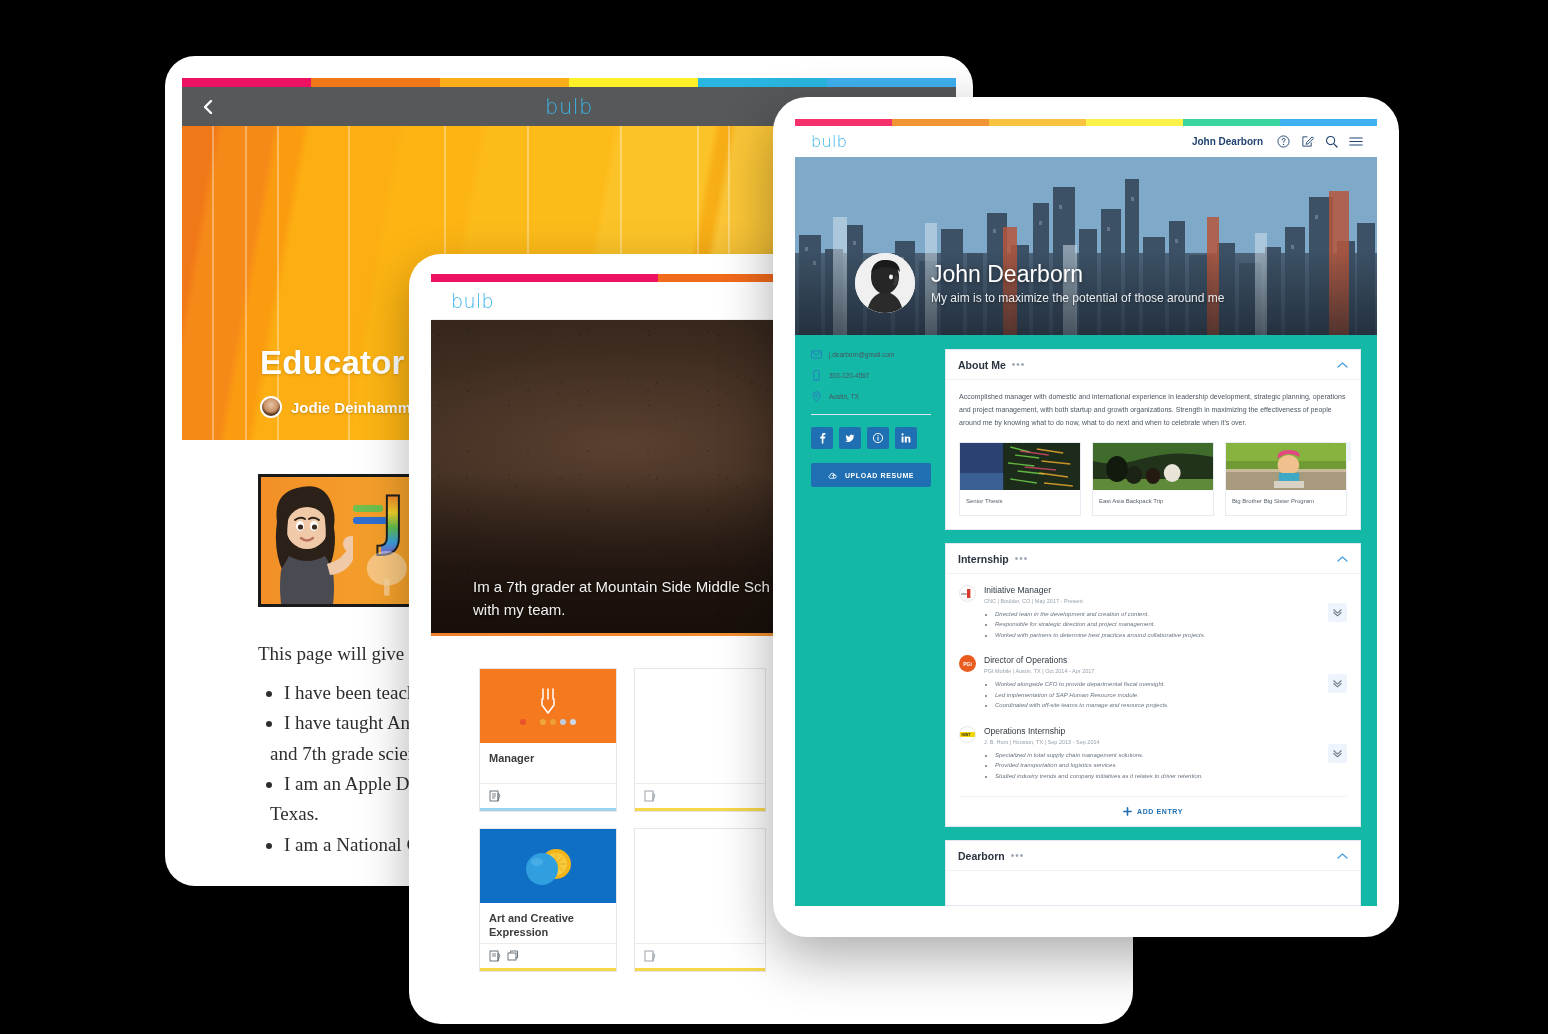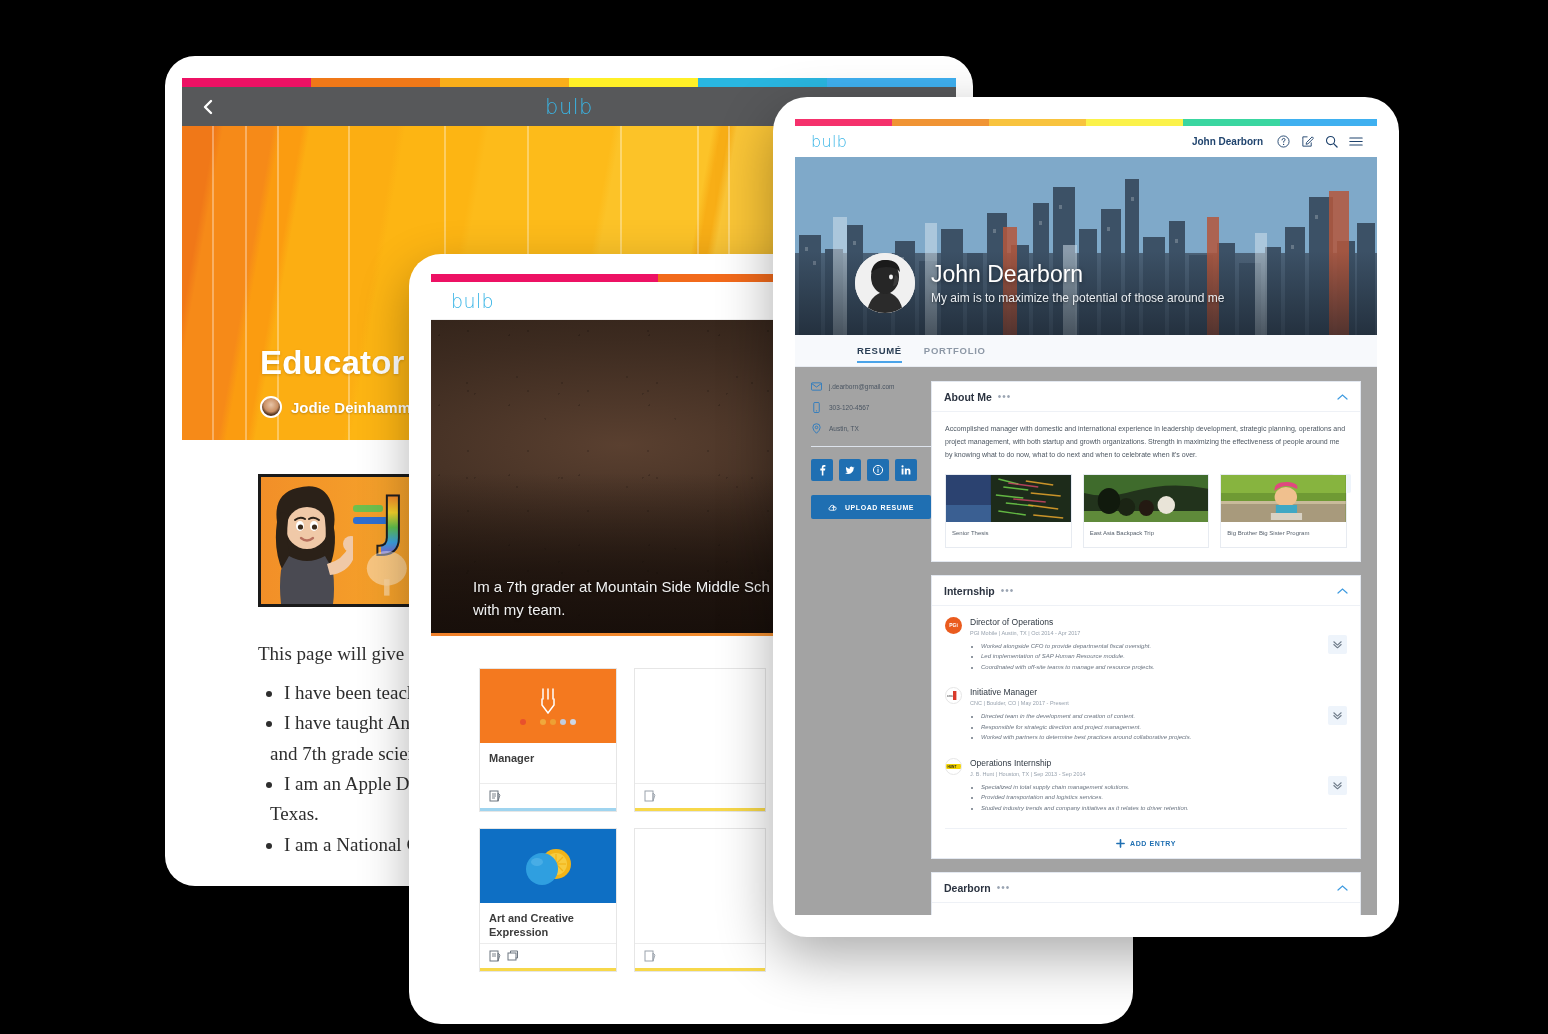--- a/index.html
+++ b/index.html
@@ -295,21 +295,21 @@
   .r-tab {
     font-size: 9.5px; font-weight: bold; letter-spacing: 0.7px;
     color: #8d98a6; height: 100%; display: flex; align-items: center;
     cursor: pointer; position: relative;
   }
   .r-tab.active { color: #2b3f55; }
   .r-tab.active::after {
     content: ""; position: absolute; left: 0; right: 0; bottom: 3px;
     height: 2px; background: #4aa3e8;
   }
-  .r-main { display: flex; padding: 14px 16px 0 16px; background: #a3a3a3; min-height: 540px; }
+  .r-main { display: flex; gap: 14px; padding: 14px 16px 0 16px; background: #14b8a6; min-height: 540px; }
   .r-side { width: 120px; flex: 0 0 auto; }
   .r-contact-row { display: flex; align-items: center; gap: 7px; margin-bottom: 10px; }
   .r-contact-row svg { display: block; flex: 0 0 auto; }
   .r-contact-txt { font-size: 6.5px; color: #4a5562; white-space: nowrap; }
   .r-divider { height: 1px; background: #dde3ec; margin: 12px 0 12px 0; }
   .r-social { display: flex; gap: 6px; }
   .r-social a {
     width: 22px; height: 22px; background: #1f6fb2;
     display: flex; align-items: center; justify-content: center;
     border-radius: 2px; cursor: pointer;
@@ -776,24 +776,20 @@
               <ellipse cx="36" cy="24" rx="2" ry="2.4" fill="#f4f4f4"></ellipse>
             </svg>
           </div>
           <div>
             <div class="r-name">John Dearborn</div>
             <div class="r-tag">My aim is to maximize the potential of those around me</div>
           </div>
         </div>
       </div>
 
-      <div class="r-tabs">
-        <div class="r-tab active">RESUMÉ</div>
-        <div class="r-tab">PORTFOLIO</div>
-      </div>
 
       <div class="r-main">
 
         <div class="r-side">
           <div class="r-contact-row">
             <svg width="11" height="11" viewBox="0 0 12 12">
               <rect x="0.5" y="2" width="11" height="8" rx="1" fill="none" stroke="#2b7bc0" stroke-width="1"></rect>
               <path d="M0.5 2.6 L6 6.6 L11.5 2.6" fill="none" stroke="#2b7bc0" stroke-width="1"></path>
             </svg>
             <span class="r-contact-txt">j.dearborn@gmail.com</span>
@@ -937,51 +933,51 @@
               <span class="panel-dots">•••</span>
               <span class="panel-caret">
                 <svg width="11" height="8" viewBox="0 0 11 8">
                     <path d="M1 6 L5.5 2 L10 6" fill="none" stroke="#3e9be0" stroke-width="1.2" stroke-linecap="round"></path>
                   </svg>
               </span>
             </div>
             <div class="panel-body" style="padding-bottom:0">
 
               <div class="exp-entry">
-                <div class="exp-logo" style="background:#ea5b1e">PGi</div>
-                <div style="flex:1">
-                  <div class="exp-role">Director of Operations</div>
-                  <div class="exp-meta">PGI Mobile | Austin, TX | Oct 2014 - Apr 2017</div>
-                  <ul class="exp-bullets">
-                    <li>Worked alongside CFO to provide departmental fiscal oversight.</li>
-                    <li>Led implementation of SAP Human Resource module.</li>
-                    <li>Coordinated with off-site teams to manage and resource projects.</li>
-                  </ul>
-                </div>
-                <div class="float-btn" style="position:static;align-self:center">
-                  <svg width="11" height="11" viewBox="0 0 12 12">
-                      <path d="M2 3 L6 6.6 L10 3 M2 6 L6 9.6 L10 6" fill="none" stroke="#6d7a88" stroke-width="1.2" stroke-linecap="round" stroke-linejoin="round"></path>
-                    </svg>
-                </div>
-              </div>
-
-              <div class="exp-entry">
                 <div class="exp-logo" style="background:#ffffff;border:1px solid #e6e6e6;color:#b33">
                   <svg width="15" height="15" viewBox="0 0 15 15">
                       <rect x="7" y="3" width="3.4" height="9" fill="#d93a2b"></rect>
                       <text x="1" y="9" font-size="3.4" fill="#666" font-family="Liberation Sans, sans-serif">cnc</text>
                     </svg>
                 </div>
                 <div style="flex:1">
                   <div class="exp-role">Initiative Manager</div>
                   <div class="exp-meta">CNC | Boulder, CO | May 2017 - Present</div>
                   <ul class="exp-bullets">
                     <li>Directed team in the development and creation of content.</li>
                     <li>Responsible for strategic direction and project management.</li>
                     <li>Worked with partners to determine best practices around collaborative projects.</li>
+                  </ul>
+                </div>
+                <div class="float-btn" style="position:static;align-self:center">
+                  <svg width="11" height="11" viewBox="0 0 12 12">
+                      <path d="M2 3 L6 6.6 L10 3 M2 6 L6 9.6 L10 6" fill="none" stroke="#6d7a88" stroke-width="1.2" stroke-linecap="round" stroke-linejoin="round"></path>
+                    </svg>
+                </div>
+              </div>
+
+              <div class="exp-entry">
+                <div class="exp-logo" style="background:#ea5b1e">PGi</div>
+                <div style="flex:1">
+                  <div class="exp-role">Director of Operations</div>
+                  <div class="exp-meta">PGI Mobile | Austin, TX | Oct 2014 - Apr 2017</div>
+                  <ul class="exp-bullets">
+                    <li>Worked alongside CFO to provide departmental fiscal oversight.</li>
+                    <li>Led implementation of SAP Human Resource module.</li>
+                    <li>Coordinated with off-site teams to manage and resource projects.</li>
                   </ul>
                 </div>
                 <div class="float-btn" style="position:static;align-self:center">
                   <svg width="11" height="11" viewBox="0 0 12 12">
                       <path d="M2 3 L6 6.6 L10 3 M2 6 L6 9.6 L10 6" fill="none" stroke="#6d7a88" stroke-width="1.2" stroke-linecap="round" stroke-linejoin="round"></path>
                     </svg>
                 </div>
               </div>
 
               <div class="exp-entry">

